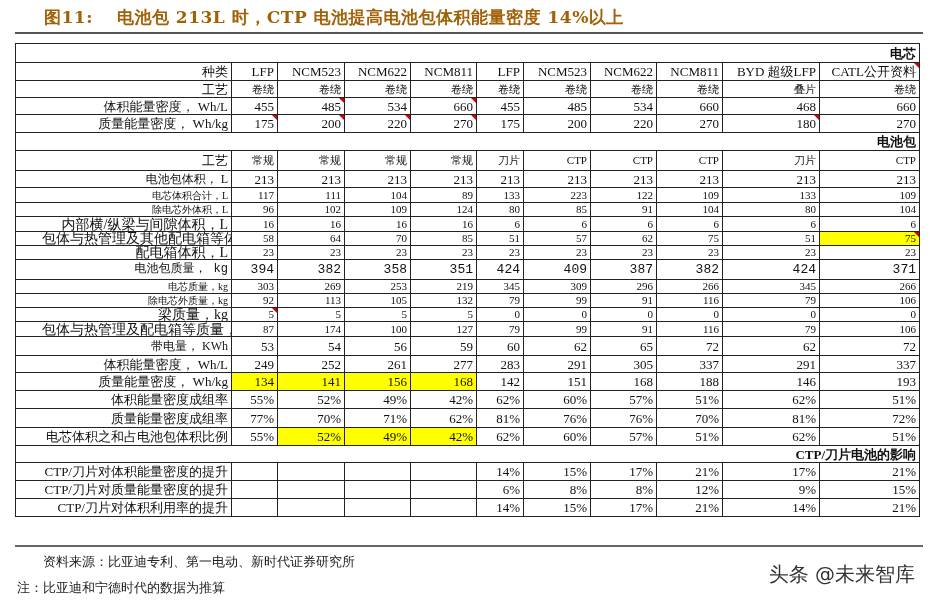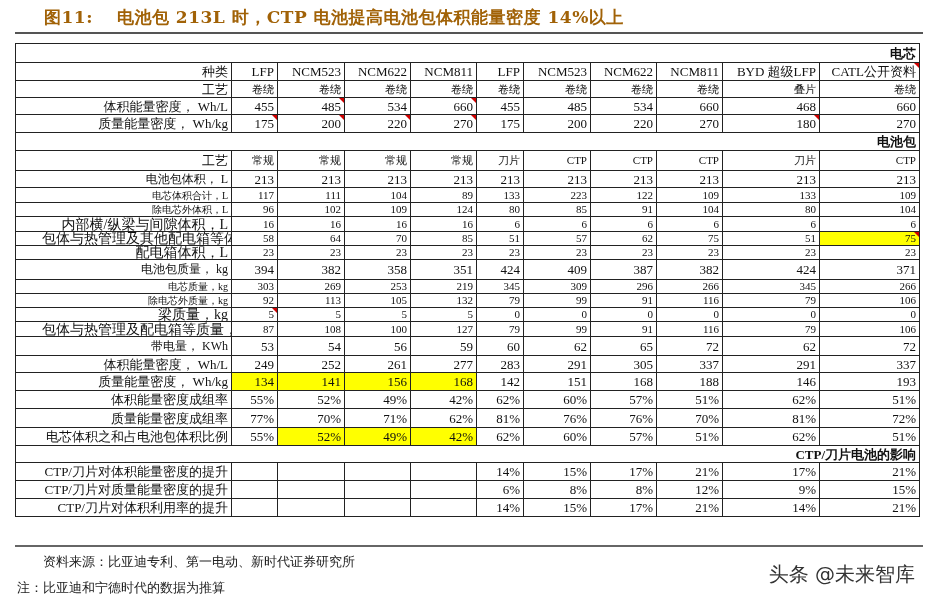--- a/index.html
+++ b/index.html
@@ -197,21 +197,21 @@
         <td class="">23</td>
         <td class="">23</td>
         <td class="">23</td>
         <td class="">23</td>
         <td class="">23</td>
         <td class="">23</td>
         <td class="">23</td>
         <td class="">23</td>
         <td class="">23</td>
       </tr>
-      <tr style="height: 20px;">
+      <tr style="height: 20px; font-family: Liberation Mono, monospace;">
         <td class="lbl big">电池包质量， kg</td>
         <td class="">394</td>
         <td class="">382</td>
         <td class="">358</td>
         <td class="">351</td>
         <td class="">424</td>
         <td class="">409</td>
         <td class="">387</td>
         <td class="">382</td>
         <td class="">424</td>
@@ -252,21 +252,21 @@
         <td class="">0</td>
         <td class="">0</td>
         <td class="">0</td>
         <td class="">0</td>
         <td class="">0</td>
         <td class="">0</td>
       </tr>
       <tr class="sub" style="height: 15px;">
         <td class="lbl sub2">包体与热管理及配电箱等质量，kg</td>
         <td class="">87</td>
-        <td class="">108</td>
+        <td class="">174</td>
         <td class="">100</td>
         <td class="">127</td>
         <td class="">79</td>
         <td class="">99</td>
         <td class="">91</td>
         <td class="">116</td>
         <td class="">79</td>
         <td class="">106</td>
       </tr>
       <tr style="height: 19px;">

